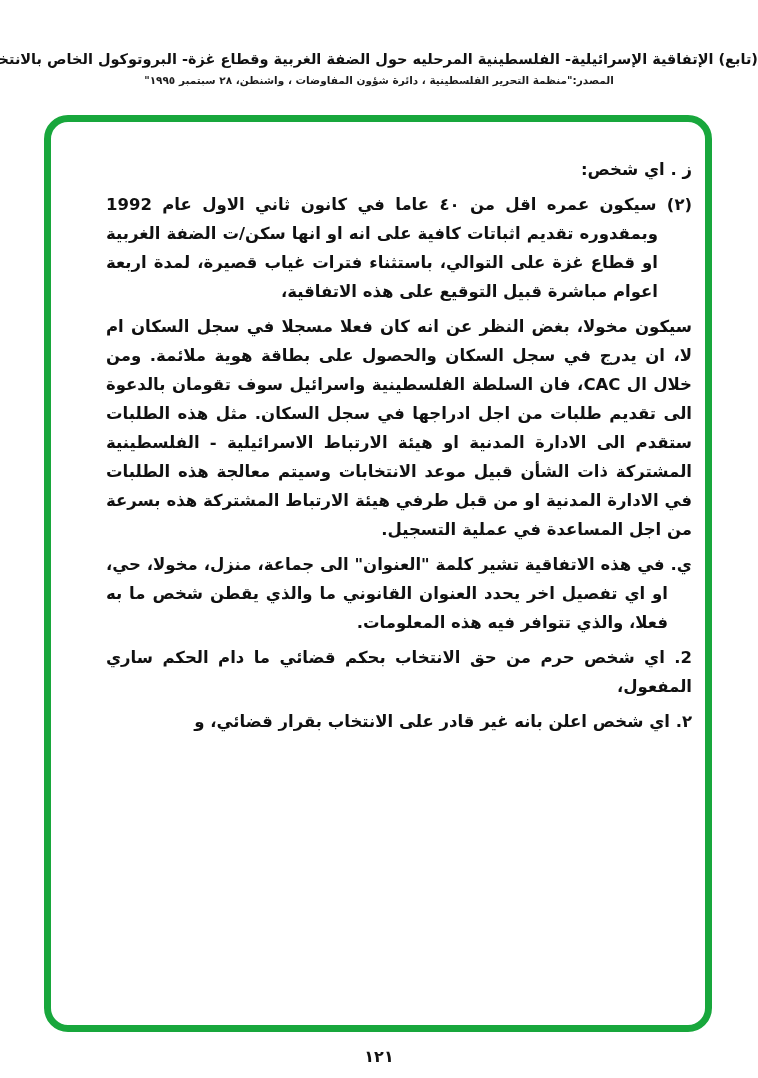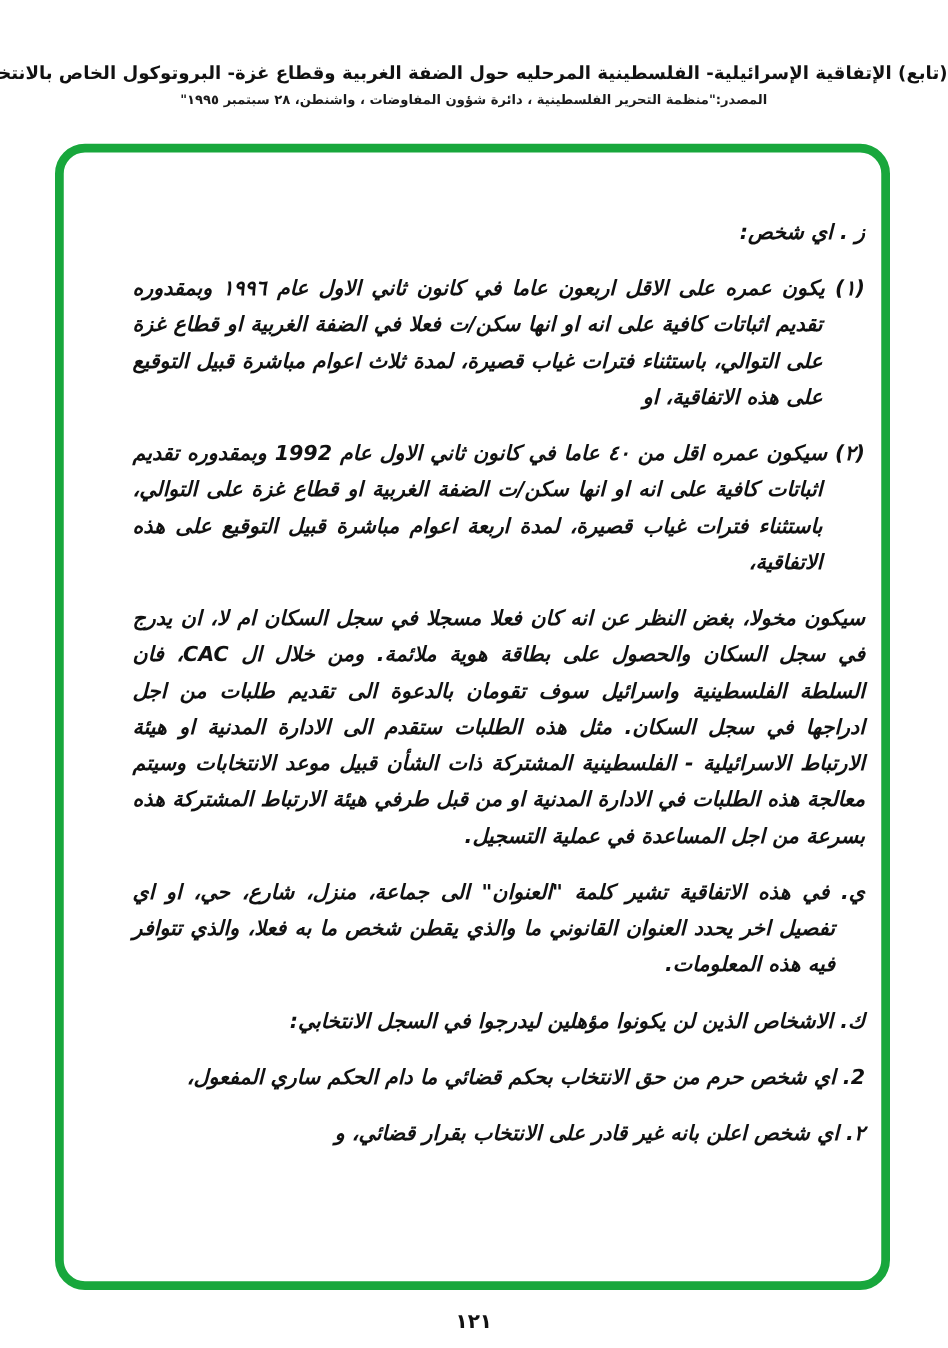--- a/index.html
+++ b/index.html
@@ -51,21 +51,21 @@
     position: absolute;
     inset: 0;
     padding: 33px 13px 0 55px;
     direction: rtl;
     font-size: 16.5px;
     line-height: 29px;
     font-weight: bold;
     text-align: justify;
     overflow: hidden;
   }
-  .doc-content p { margin: 16px 0 6px 0; font-style: italic; }
+  .doc-content p { margin: 0 0 6px 0; }
   .clause-z       { margin-right: 57px; margin-bottom: 9px; }
   .numbered-item  { padding-right: 34px; text-indent: -34px; }
   .plain-para     { }
   .lettered-item  { padding-right: 24px; text-indent: -24px; }
   .sub-item       { margin-right: 46px; margin-bottom: 7px; }
   .page-footer {
     position: absolute;
     bottom: 12px;
     left: 0;
     width: 758px;
@@ -83,25 +83,23 @@
 <body style="color: rgb(17, 17, 17); background: rgb(255, 255, 255);">
 
 <header class="page-header">
   <div class="doc-title">(تابع) الإتفاقية الإسرائيلية- الفلسطينية المرحليه حول الضفة الغربية وقطاع غزة- البروتوكول الخاص بالانتخابات</div>
   <div class="doc-source">المصدر:"منظمة التحرير الفلسطينية ، دائرة شؤون المفاوضات ، واشنطن، ٢٨ سبتمبر ١٩٩٥"</div>
 </header>
 
 <div class="green-frame" style="border-color: rgb(24, 167, 60);">
   <div class="doc-content">
     <p class="clause-z">ز . اي شخص:</p>
-    <p class="numbered-item">(١) يكون عمره على الاقل اربعون عاما في كانون ثاني الاول  عام ١٩٩٦ وبمقدوره تقديم اثباتات كافية على انه او انها سكن/ت فعلا  في الضفة الغربية او قطاع غزة على التوالي، باستثناء فترات غياب قصيرة، لمدة ثلاث اعوام مباشرة قبيل التوقيع على هذه الاتفاقية، او</p>
     <p class="numbered-item">(٢) سيكون عمره اقل من ٤٠ عاما في كانون ثاني الاول عام 1992 وبمقدوره تقديم اثباتات كافية على انه او انها سكن/ت الضفة الغربية او قطاع غزة على التوالي، باستثناء فترات غياب قصيرة، لمدة اربعة اعوام مباشرة قبيل التوقيع على هذه الاتفاقية،</p>
     <p class="plain-para">سيكون مخولا، بغض النظر عن انه كان فعلا مسجلا في سجل السكان ام لا، ان يدرج في سجل السكان والحصول على بطاقة هوية ملائمة. ومن خلال ال CAC، فان السلطة الفلسطينية واسرائيل سوف تقومان بالدعوة الى تقديم طلبات من اجل ادراجها في سجل  السكان. مثل هذه الطلبات ستقدم الى الادارة المدنية او هيئة الارتباط الاسرائيلية - الفلسطينية المشتركة ذات الشأن قبيل موعد الانتخابات وسيتم معالجة هذه الطلبات  في الادارة المدنية او من قبل طرفي هيئة الارتباط المشتركة هذه بسرعة من اجل المساعدة في عملية التسجيل.</p>
-    <p class="lettered-item">ي. في هذه الاتفاقية تشير كلمة "العنوان" الى جماعة، منزل، شارع، حي، او اي تفصيل اخر يحدد العنوان القانوني ما والذي يقطن شخص ما به فعلا، والذي تتوافر فيه هذه المعلومات.</p>
-    <p class="lettered-item">ك.  الاشخاص الذين لن يكونوا مؤهلين ليدرجوا في السجل الانتخابي:</p>
+    <p class="lettered-item">ي. في هذه الاتفاقية تشير كلمة "العنوان" الى جماعة، منزل، مخولا، حي، او اي تفصيل اخر يحدد العنوان القانوني ما والذي يقطن شخص ما به فعلا، والذي تتوافر فيه هذه المعلومات.</p>
     <p class="sub-item">2.  اي شخص حرم من حق الانتخاب بحكم قضائي ما دام الحكم ساري المفعول،</p>
     <p class="sub-item">٢.  اي شخص اعلن بانه غير قادر على الانتخاب بقرار قضائي، و</p>
 
   </div>
 </div>
 
 <footer class="page-footer">
   <div class="page-number">١٢١</div>
 </footer>
 

